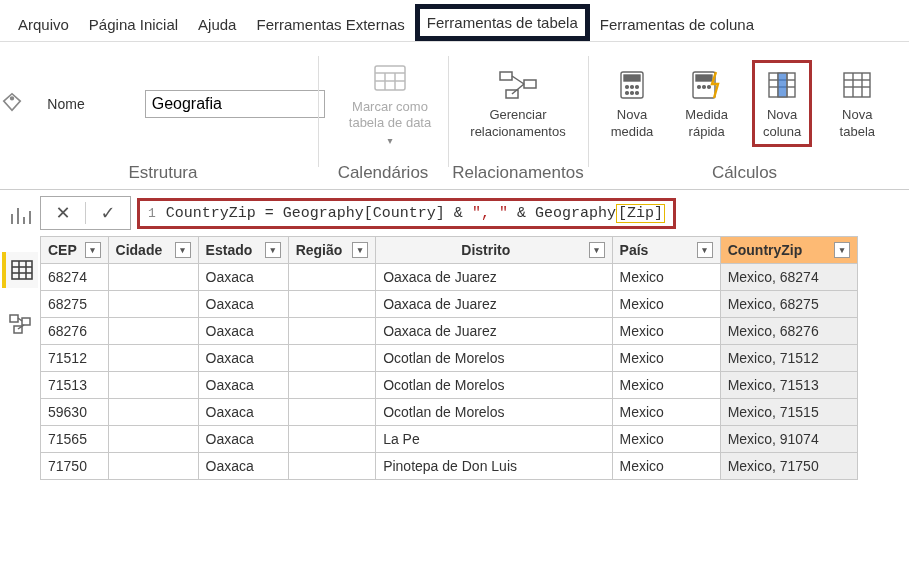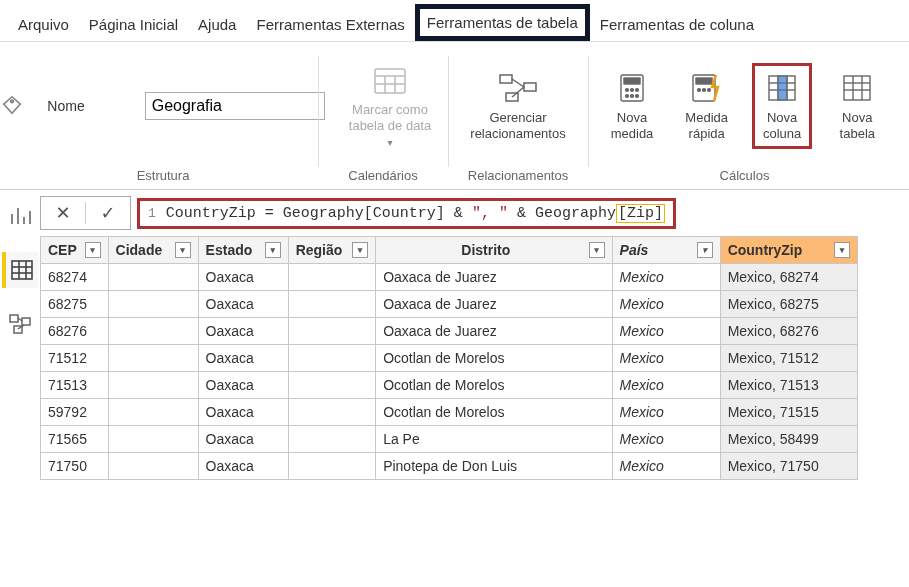--- a/index.html
+++ b/index.html
@@ -55,21 +55,21 @@
     bottom: 22px;
     width: 1px;
     background: #ddd;
   }
   .ribbon-body {
     display: flex;
     align-items: center;
     flex: 1;
   }
   .ribbon-label {
-    font-size: 13px;
+    font-size: 17px;
     color: #666;
     padding: 4px 0 6px 0;
   }
   .name-row {
     display: flex;
     align-items: center;
     gap: 24px;
   }
   .tag-icon {
     color: #888;
@@ -227,21 +227,21 @@
     justify-content: center;
     font-size: 9px;
     color: #555;
     background: #fff;
   }
   .col-cep     { width: 60px; }
   .col-cidade  { width: 80px; }
   .col-estado  { width: 80px; }
   .col-regiao  { width: 76px; }
   .col-distrito{ width: 210px; }
-  .col-pais    { width: 96px; font-style: italic; }
+  .col-pais    { width: 96px; }
   .col-czip    { width: 122px; }
 </style>
 </head>
 <body>
 
 <div class="menu-tabs">
   <div class="menu-tab">Arquivo</div>
   <div class="menu-tab">Página Inicial</div>
   <div class="menu-tab">Ajuda</div>
   <div class="menu-tab">Ferramentas Externas</div>
@@ -505,36 +505,36 @@
           <tr>
             <td class="col-cep">71513</td>
             <td class="col-cidade"></td>
             <td class="col-estado">Oaxaca</td>
             <td class="col-regiao"></td>
             <td class="col-distrito">Ocotlan de Morelos</td>
             <td class="col-pais">Mexico</td>
             <td class="col-czip selected-col">Mexico, 71513</td>
           </tr>
           <tr>
-            <td class="col-cep">59792</td>
+            <td class="col-cep">59630</td>
             <td class="col-cidade"></td>
             <td class="col-estado">Oaxaca</td>
             <td class="col-regiao"></td>
             <td class="col-distrito">Ocotlan de Morelos</td>
             <td class="col-pais">Mexico</td>
             <td class="col-czip selected-col">Mexico, 71515</td>
           </tr>
           <tr>
             <td class="col-cep">71565</td>
             <td class="col-cidade"></td>
             <td class="col-estado">Oaxaca</td>
             <td class="col-regiao"></td>
             <td class="col-distrito">La Pe</td>
             <td class="col-pais">Mexico</td>
-            <td class="col-czip selected-col">Mexico, 58499</td>
+            <td class="col-czip selected-col">Mexico, 91074</td>
           </tr>
           <tr>
             <td class="col-cep">71750</td>
             <td class="col-cidade"></td>
             <td class="col-estado">Oaxaca</td>
             <td class="col-regiao"></td>
             <td class="col-distrito">Pinotepa de Don Luis</td>
             <td class="col-pais">Mexico</td>
             <td class="col-czip selected-col">Mexico, 71750</td>
           </tr>

